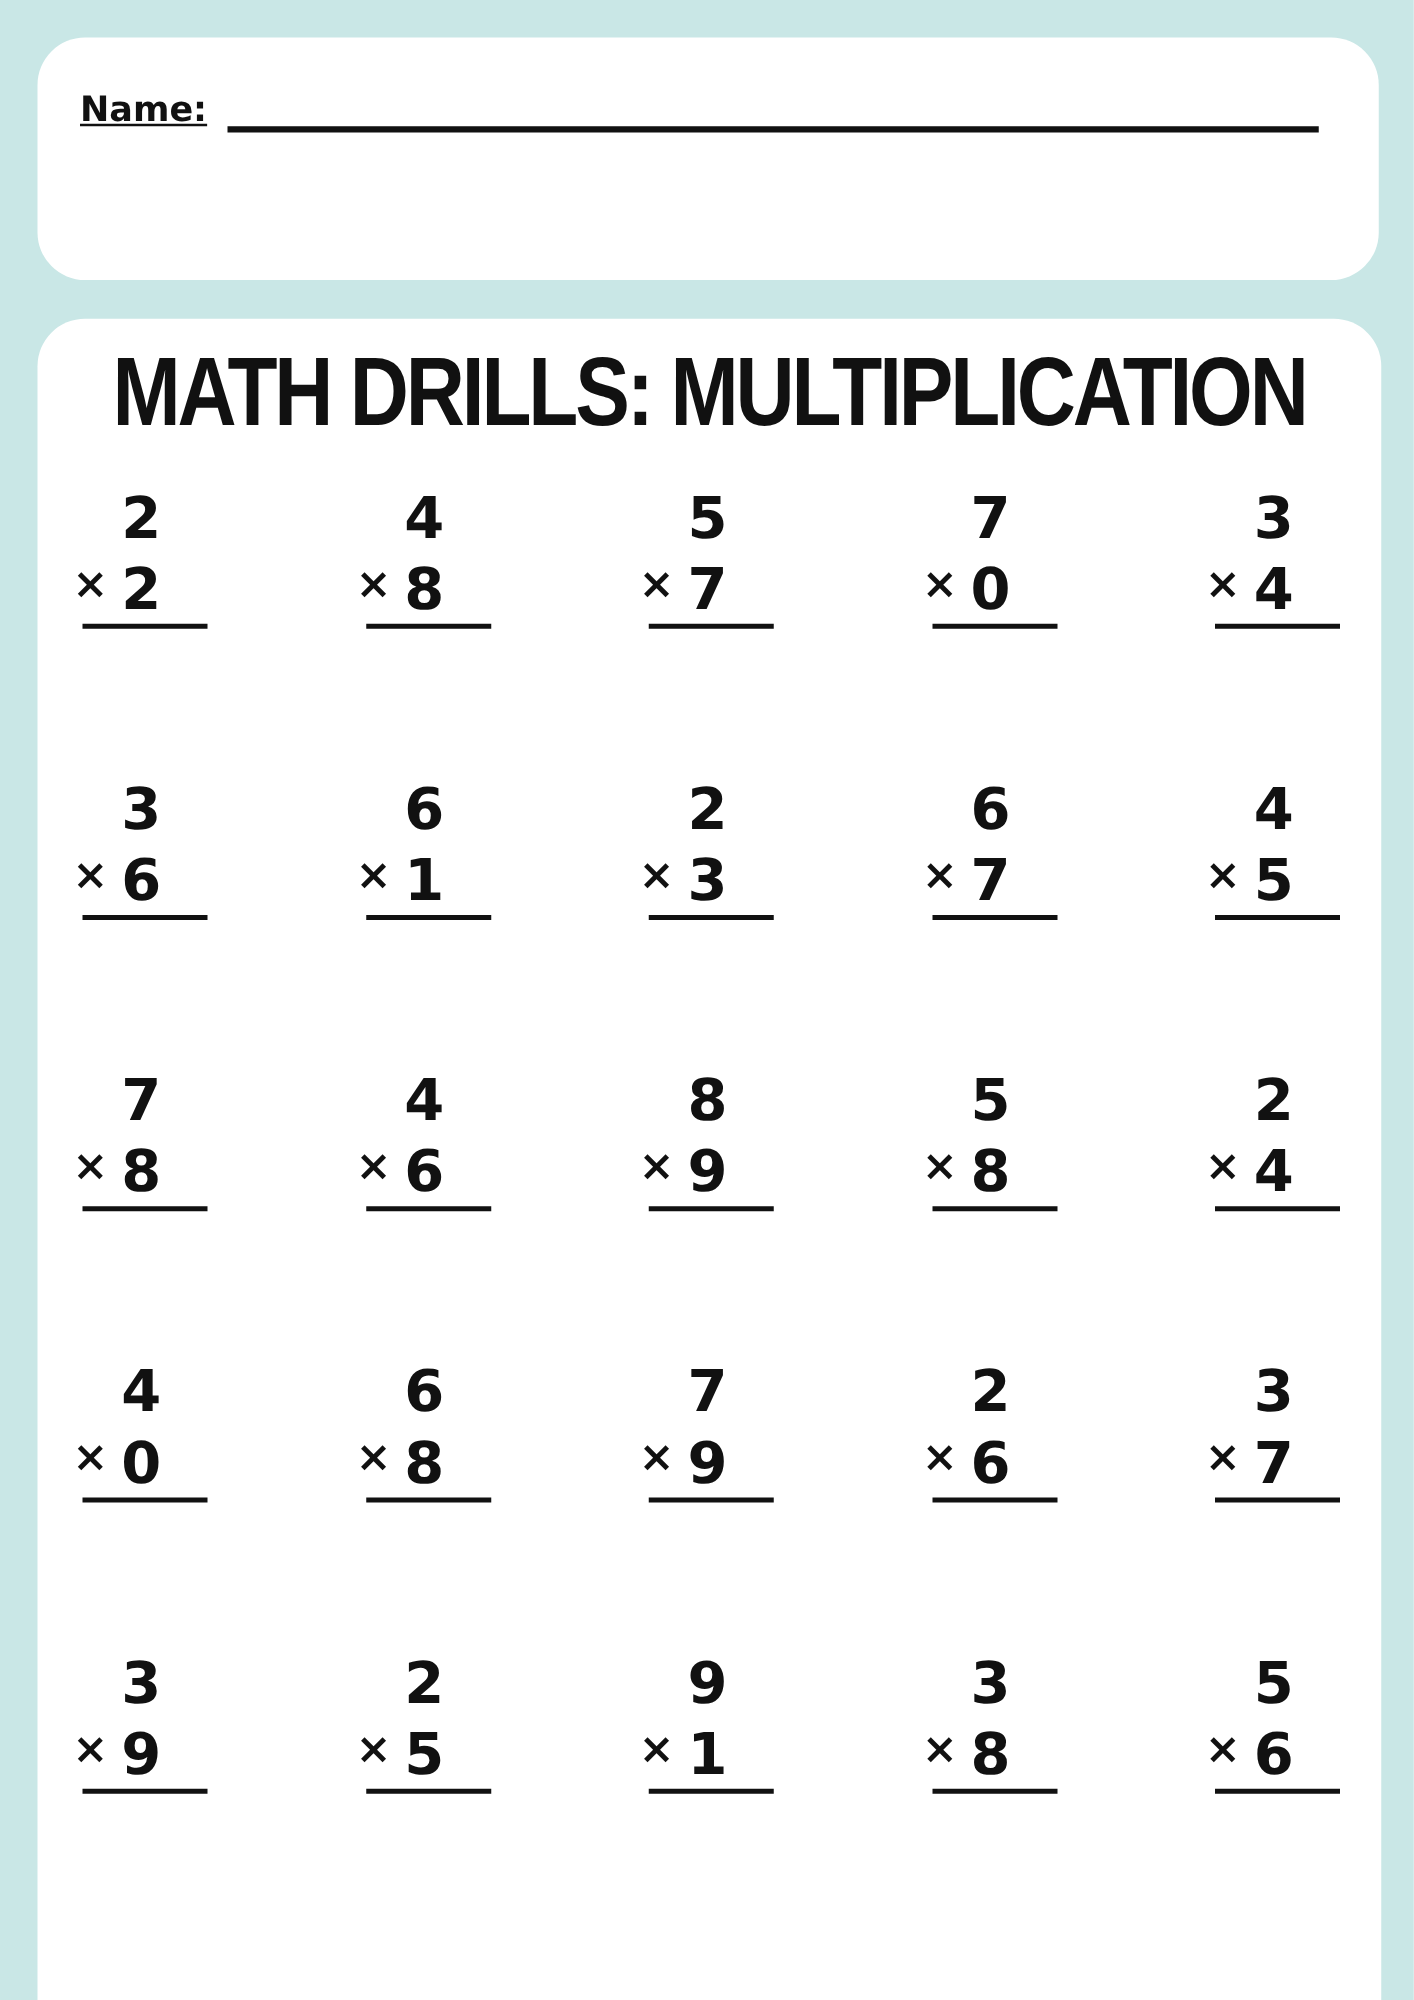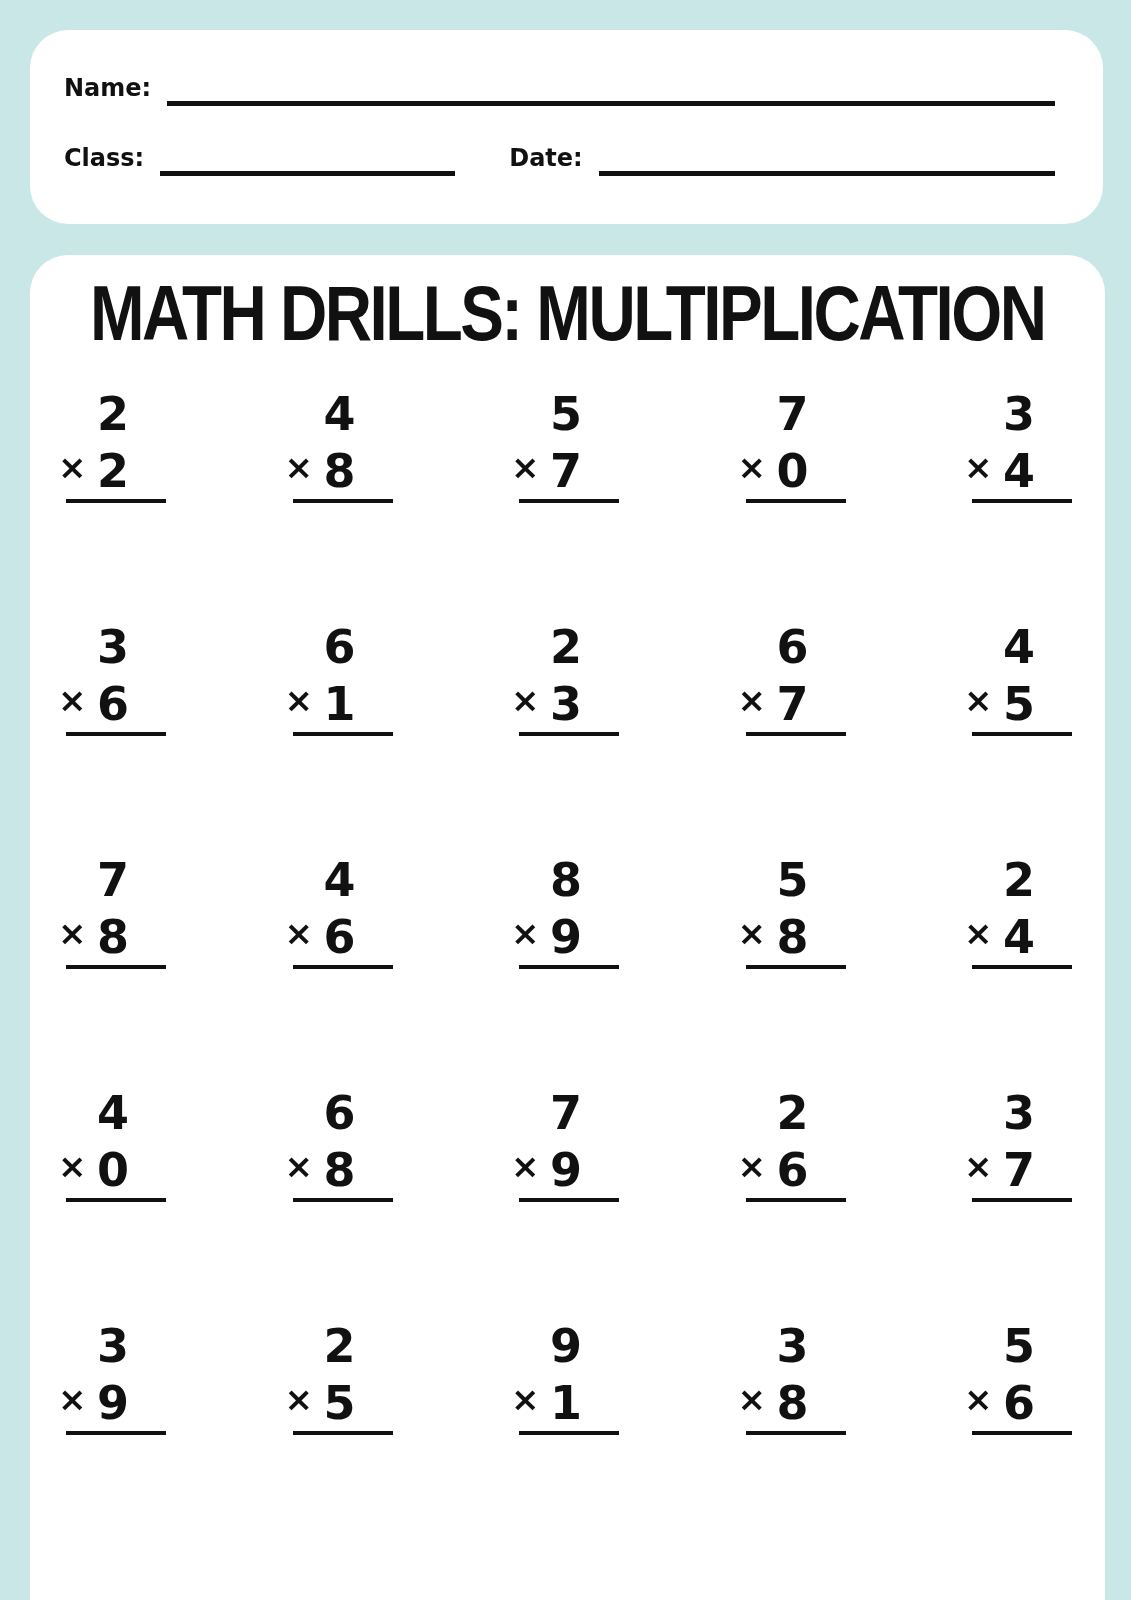--- a/index.html
+++ b/index.html
@@ -24,24 +24,25 @@
   .header-inner {
     padding: 32px 48px 0 34px;
   }
   .field-row {
     display: flex;
     align-items: flex-end;
     height: 50px;
   }
   .field-row + .field-row { margin-top: 20px; }
   .field-label {
-    font-size: 24px;
+    font-size: 28px;
     font-weight: bold;
     line-height: 48px;
     white-space: nowrap;
+    text-decoration: underline;
   }
   .write-line {
     border-bottom: 5px solid #111111;
     height: 10px;
     margin-left: 16px;
     margin-bottom: 6px;
   }
   .line-grow { flex: 1; }
   .line-class { width: 295px; }
   .label-date { margin-left: 54px; }
@@ -112,26 +113,20 @@
 </style>
 </head>
 <body>
 
 <div class="card header-panel">
   <div class="header-inner">
     <div class="field-row">
       <span class="field-label">Name:</span>
       <span class="write-line line-grow"></span>
     </div>
-    <div class="field-row">
-      <span class="field-label">Class:</span>
-      <span class="write-line line-class"></span>
-      <span class="field-label label-date">Date:</span>
-      <span class="write-line line-grow"></span>
-    </div>
   </div>
 </div>
 
 <div class="card main-panel">
   <div class="title-wrap">
     <div class="sheet-title">MATH DRILLS: MULTIPLICATION</div>
   </div>
   <div class="grid" id="grid">
   <div class="problem">
     <div class="top-num">2</div>

